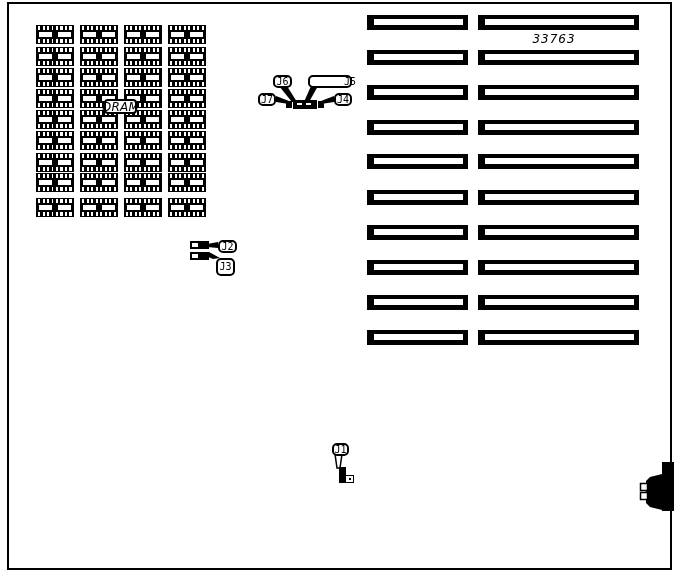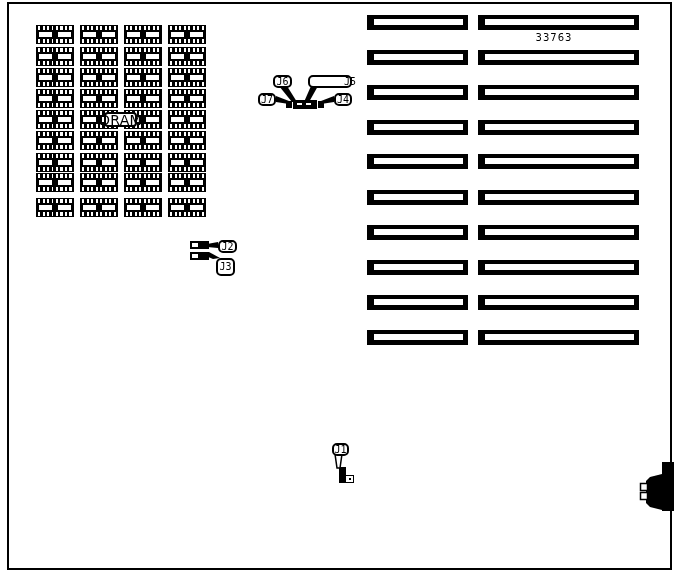--- a/index.html
+++ b/index.html
@@ -27,26 +27,26 @@
   #slots{position:absolute;left:0;top:0;z-index:1;}
   .slot{position:absolute;height:15px;background:#000;}
   .slot .inner{position:absolute;left:7px;right:5px;top:4px;height:6px;background:#fff;}
   
   .callout{
     position:absolute;background:#fff;border:2px solid #000;border-radius:5px;
     box-sizing:border-box;display:flex;align-items:center;justify-content:center;
     font-size:10px;line-height:1;z-index:6;font-family:"DejaVu Sans Mono",monospace;
   }
   .dram-box{
-    left:104px;top:112px;width:33px;height:15px;border-radius:4px;
-    font-family:"DejaVu Sans",sans-serif;font-size:14px;letter-spacing:0.2px;
+    left:104px;top:99px;width:33px;height:15px;border-radius:4px;
+    font-family:"DejaVu Sans",sans-serif;font-size:12px;letter-spacing:0.2px;font-style:italic;
   }
   .partnum{
     position:absolute;left:528px;top:32px;width:52px;text-align:center;
-    font-size:10px;letter-spacing:1px;color:#000;z-index:2;
+    font-size:12px;letter-spacing:1px;color:#000;z-index:2;font-style:italic;
   }
   
   .j47-block{position:absolute;left:286px;top:100px;width:38px;height:9px;z-index:3;}
   .j47-block .sq1{position:absolute;left:0;top:1px;width:6px;height:7px;background:#000;}
   .j47-block .mid{position:absolute;left:7px;top:0;width:24px;height:9px;background:#000;}
   .j47-block .mid i{position:absolute;top:3px;width:5px;height:2px;background:#fff;}
   .j47-block .mid i.d1{left:4px;}
   .j47-block .mid i.d2{left:13px;}
   .j47-block .sq2{position:absolute;left:32px;top:1px;width:6px;height:7px;background:#000;}
   .mini-jumper{

